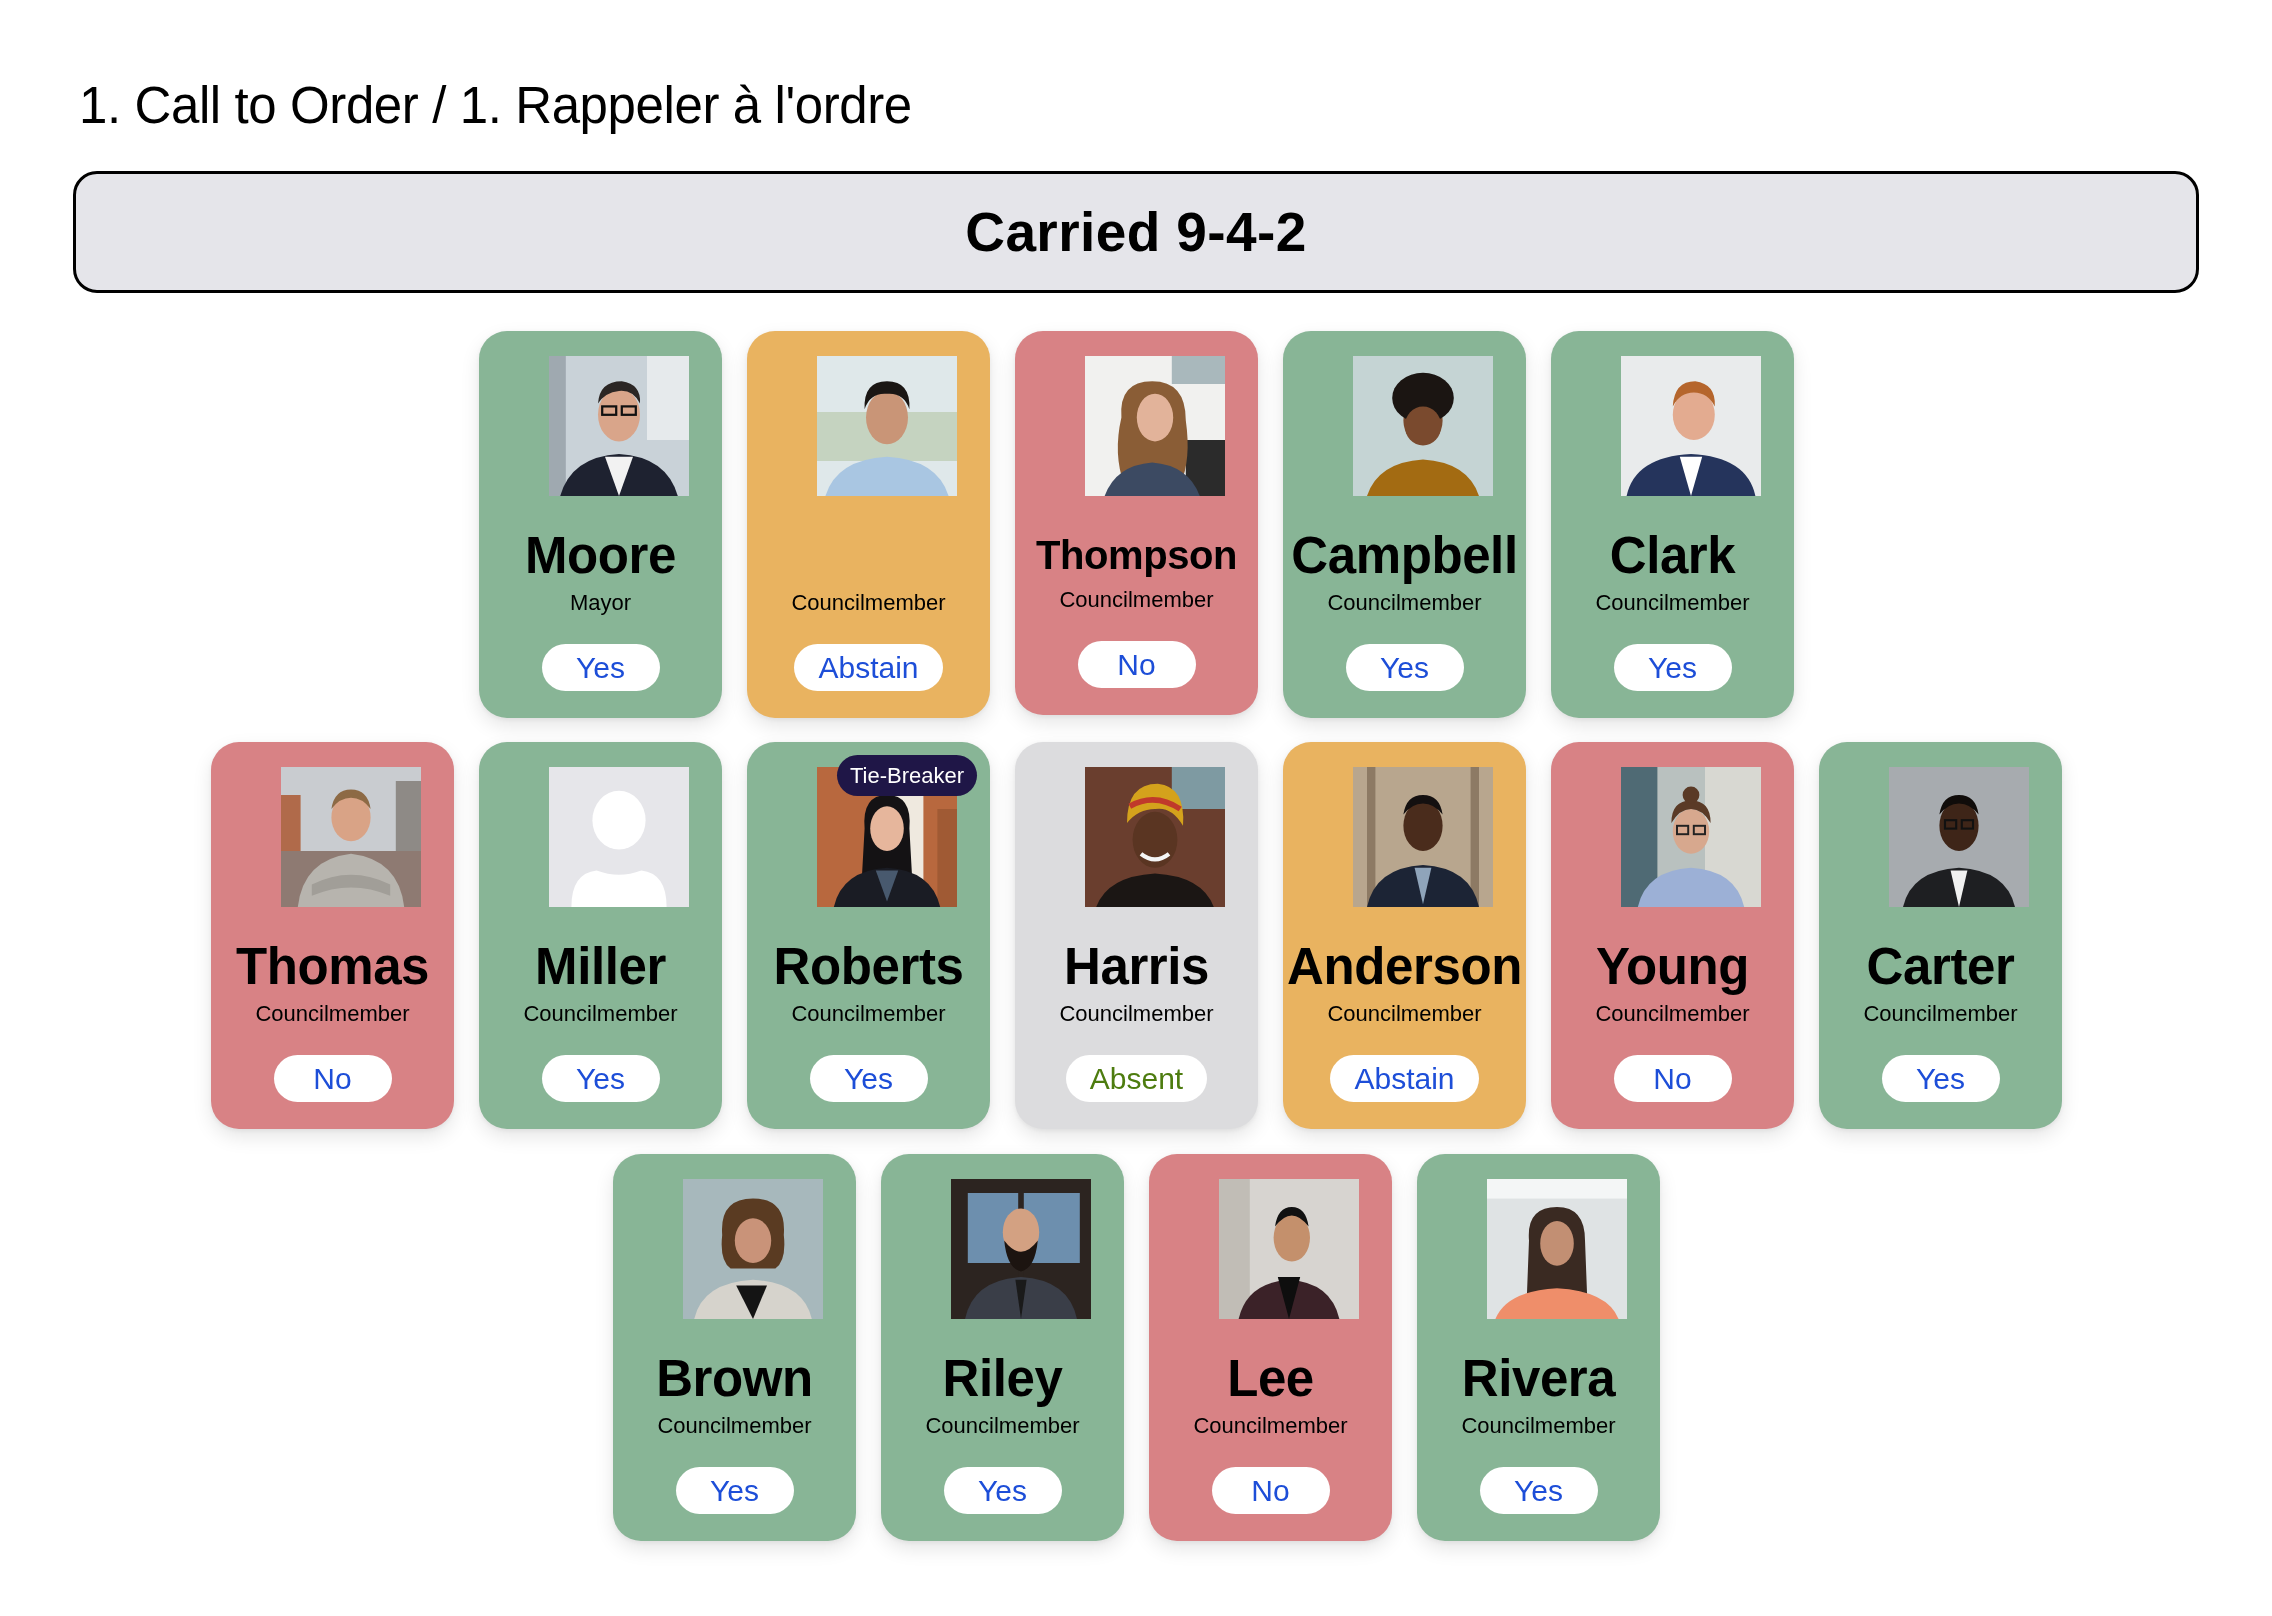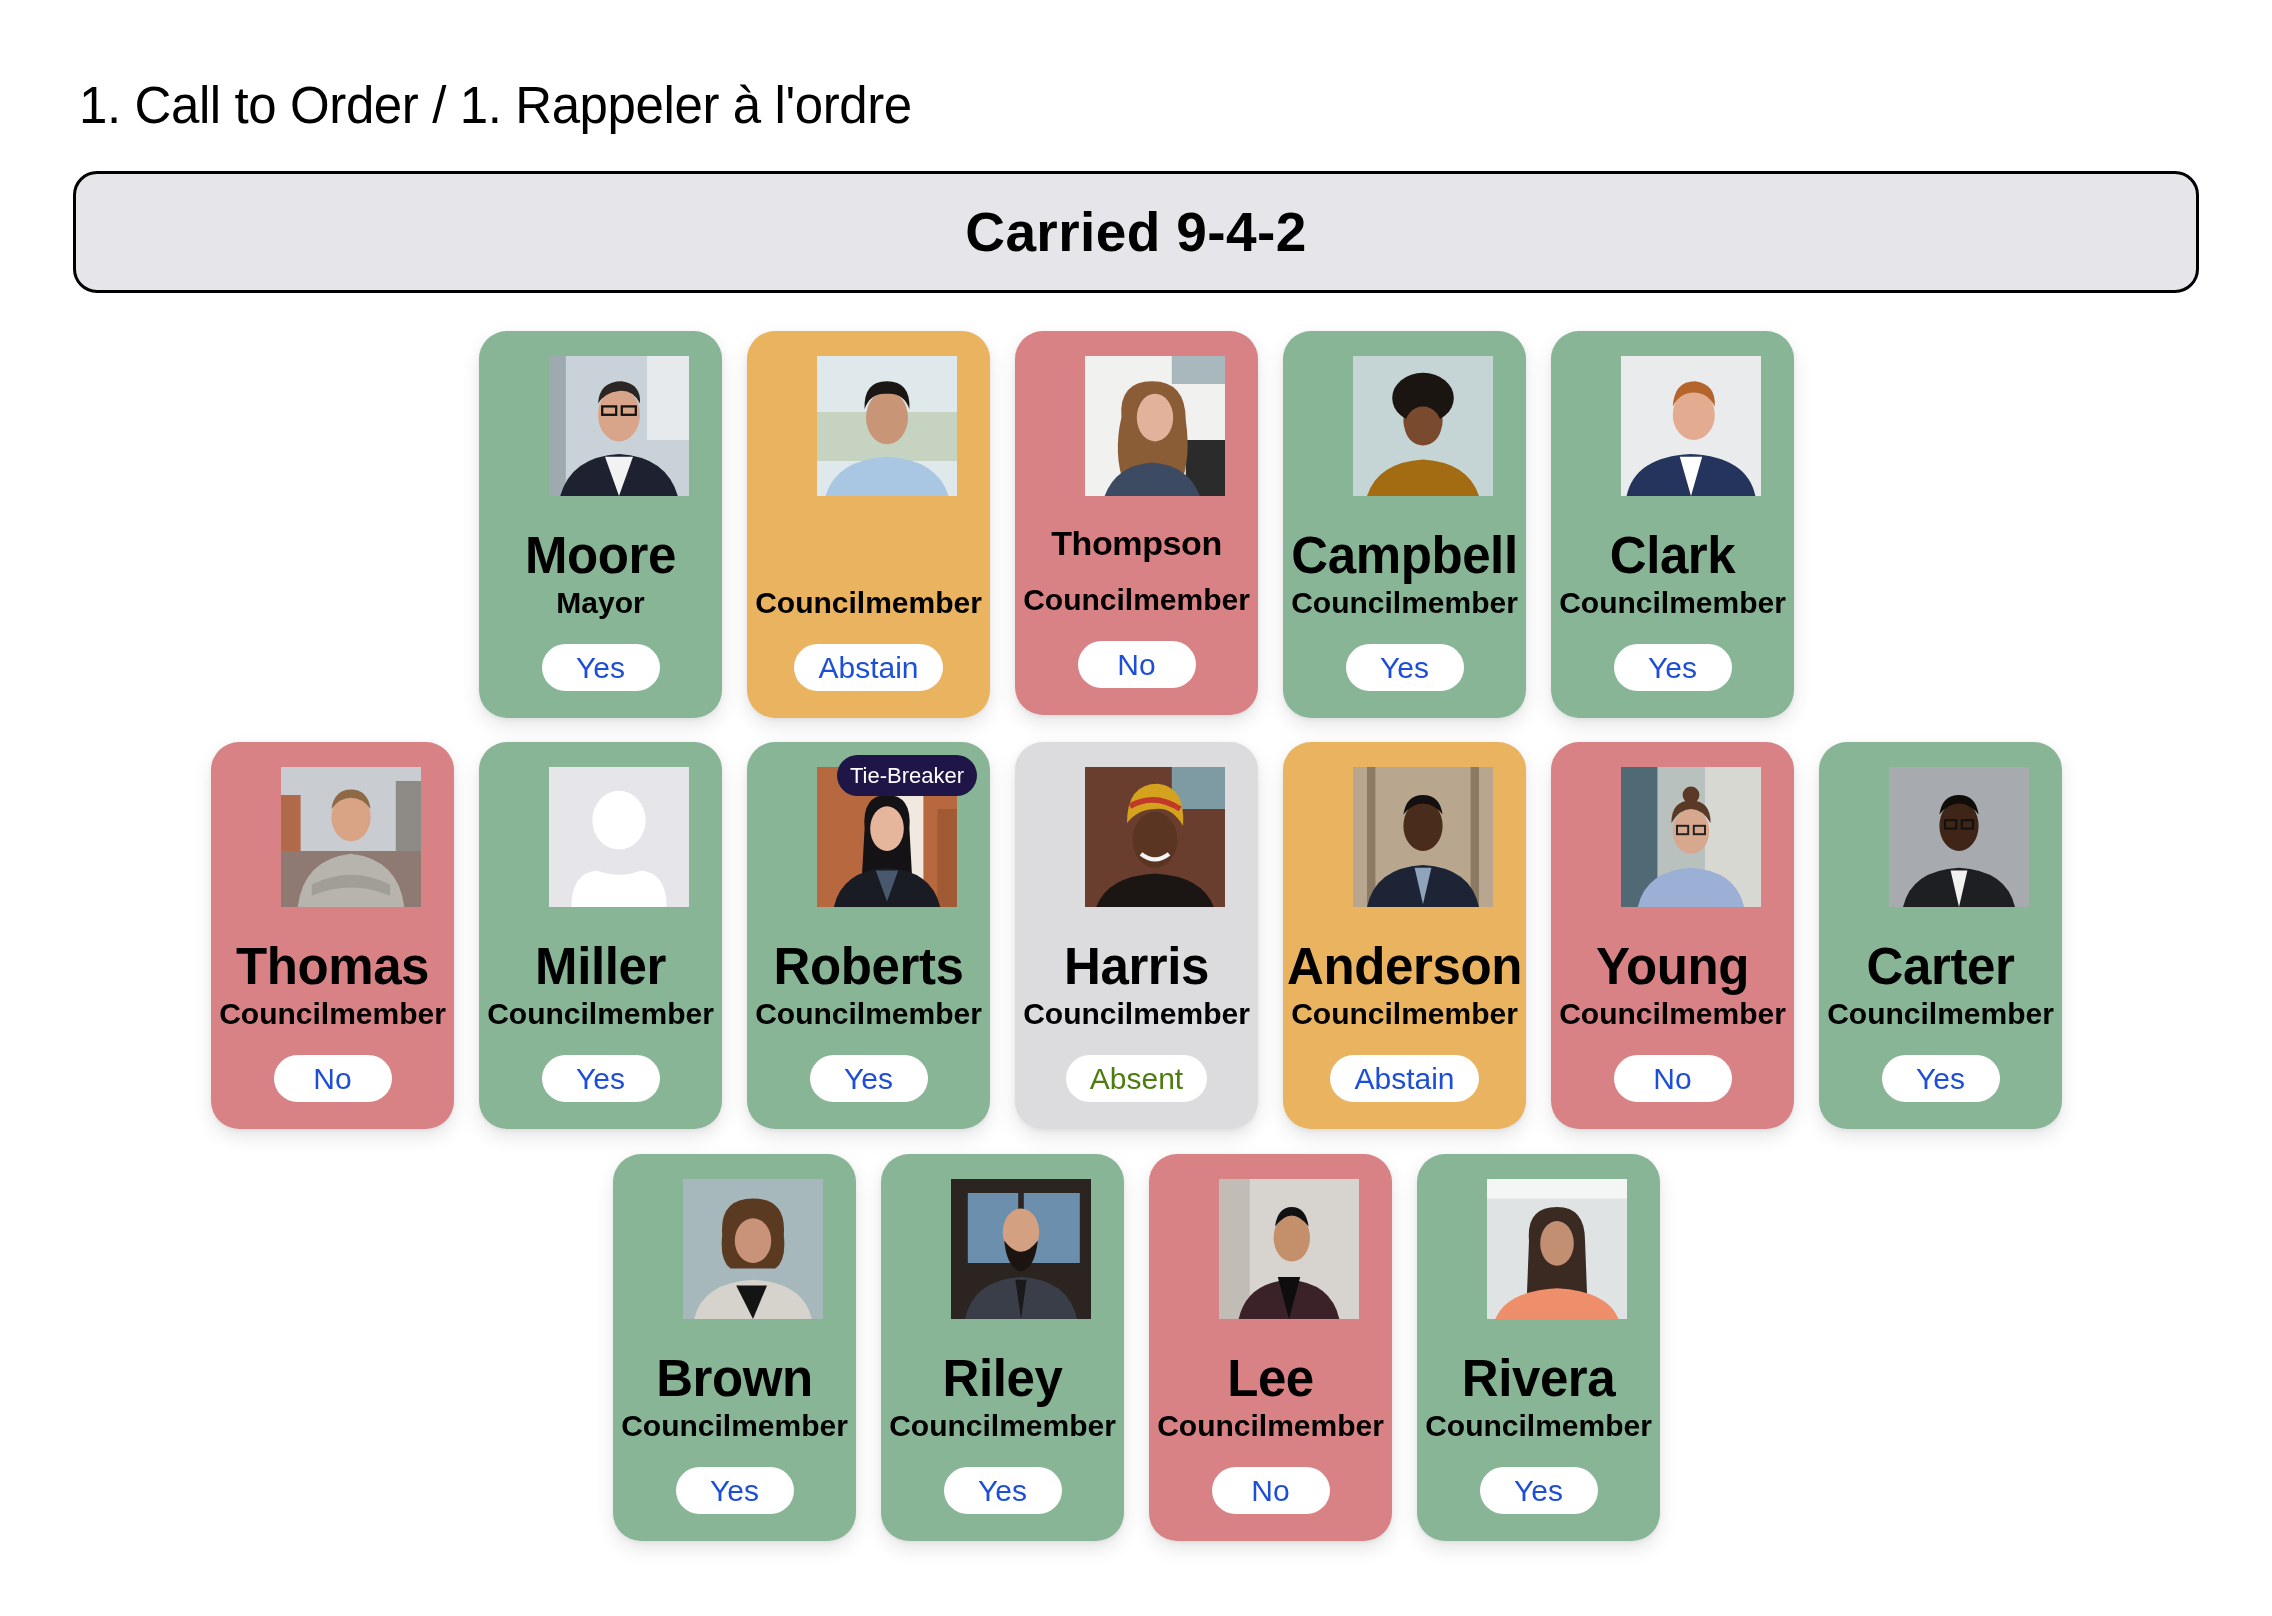--- a/index.html
+++ b/index.html
@@ -35,24 +35,24 @@
   .card.absent { background: #dcdcde; }
   .photo {
     position: absolute; left: 70px; top: 24.5px; width: 140px; height: 140px; overflow: hidden;
   }
   .photo svg { display: block; width: 140px; height: 140px; }
   .name {
     position: absolute; left: 0; right: 0; top: 196px;
     font-size: 51px; font-weight: 700; line-height: 57px; letter-spacing: -0.4px;
     white-space: nowrap;
   }
-  .name.compact { font-size: 34px; top: 184px; }
+  .name.compact { font-size: 40px; top: 196px; }
   .role {
     position: absolute; left: 0; right: 0; top: 254px;
-    font-size: 30px; line-height: 35px; font-weight: 700; white-space: nowrap;
+    font-size: 22px; line-height: 35px; font-weight: 400; white-space: nowrap;
   }
   .role.compact { top: 251px; }
   .pill-wrap { position: absolute; left: 0; right: 0; top: 313px; display: flex; justify-content: center; }
   .pill-wrap.compact { top: 310px; }
   .pill {
     min-width: 118px; height: 47px; border-radius: 24px; background: #fff;
     box-sizing: border-box; padding: 0 24px; display: flex; align-items: center; justify-content: center;
     font-size: 30px; color: #1d4ed8; border: none; font-family: inherit;
   }
   .pill.absent-text { color: #4d7c0f; }

